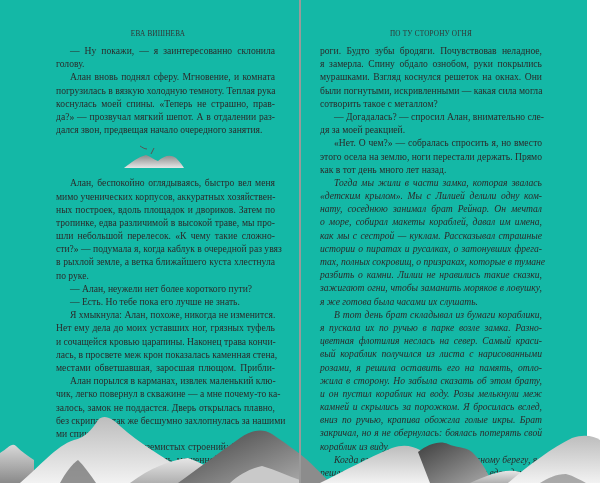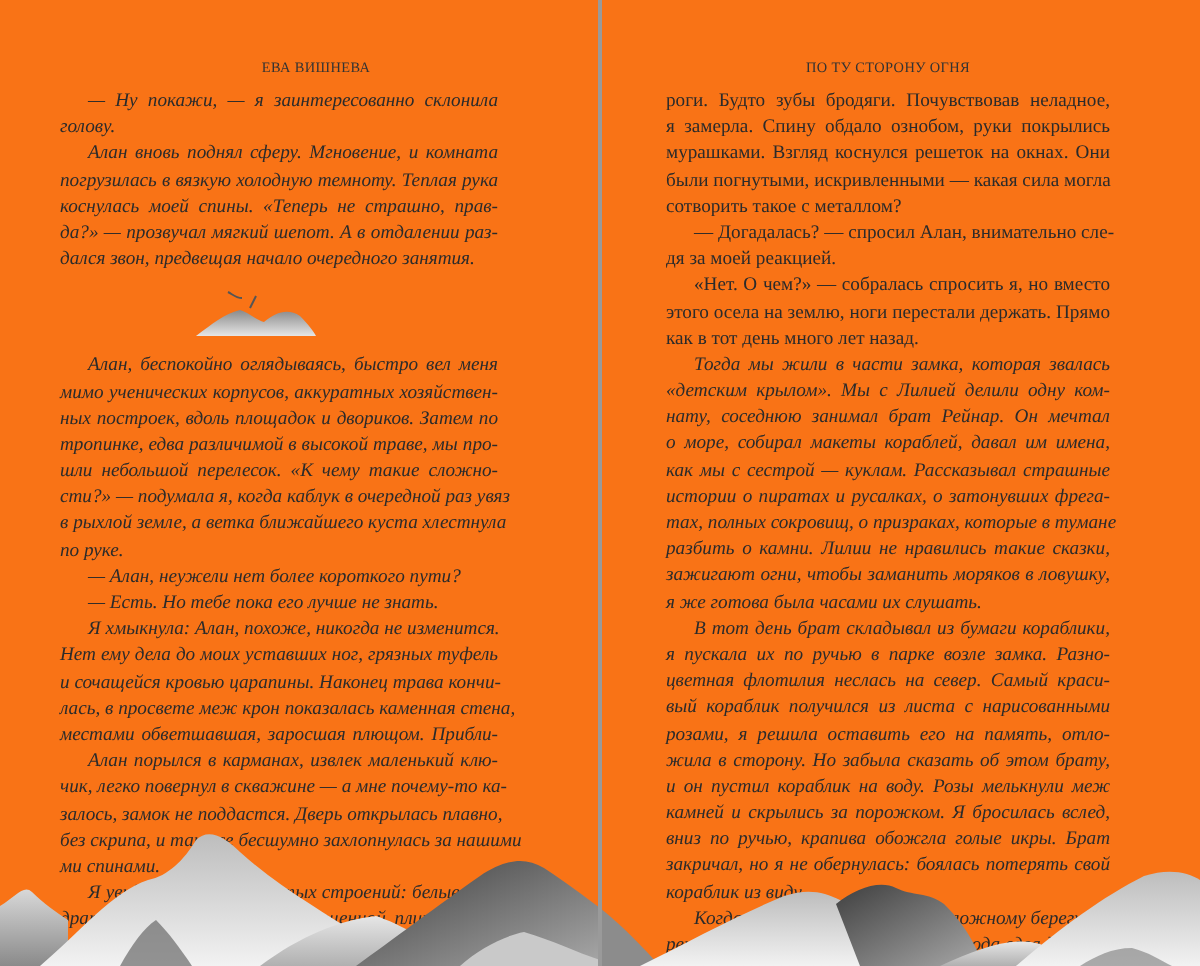--- a/index.html
+++ b/index.html
@@ -3,37 +3,37 @@
 <meta charset="utf-8">
 <style>
   html, body { margin: 0; padding: 0; }
   body {
     width: 600px; height: 483px; overflow: hidden; background: #ffffff;
     position: relative;
     font-family: "DejaVu Serif", "Liberation Serif", serif;
     color: #2a2a2a;
   }
   .spread { position: absolute; inset: 0; }
-  .page { position: absolute; top: 0; height: 483px; width: 300px; overflow: hidden; background: #f97316; }
+  .page { position: absolute; top: 0; height: 483px; width: 300px; overflow: hidden; background: #14b8a6; }
   .page.left { left: 0; }
-  .page.right { left: 300px; }
+  .page.right { left: 287px; }
   .spine { position: absolute; left: 299px; top: 0; width: 2px; height: 483px; background: #9a9a9a; z-index: 5; }
   .running-head {
     position: absolute; top: 30px; left: 0; width: 100%;
     text-align: center; font-size: 7.2px; letter-spacing: 0.2px; color: #333;
     font-family: "Liberation Serif", serif;
   }
   .page.left .running-head { left: 8px; }
   .page.right .running-head { left: -6px; }
   .text-block {
     position: absolute; top: 44px;
     font-family: "Liberation Serif", serif;
     font-size: 9.6px; line-height: 13.2px; text-align: justify; color: #2b2b2b;
   }
-  .page.left .text-block { left: 30px; width: 219px; font-style: italic; }
+  .page.left .text-block { left: 56px; width: 219px; }
   .page.right .text-block { left: 33px; width: 222px; }
   .line { display: block; white-space: nowrap; text-align-last: justify; height: 13.2px; }
   .line.last { text-align-last: left; }
   .line.indent { padding-left: 14px; }
   .italic { font-style: italic; }
   .vignette { display: block; height: 40px; position: relative; }
   .vignette svg { position: absolute; left: 60px; top: 2px; }
   .folio {
     position: absolute; top: 445px; width: 100%; text-align: center;
     font-family: "Liberation Serif", serif; font-size: 12px; color: #333; z-index: 3; margin-top: 44px;

